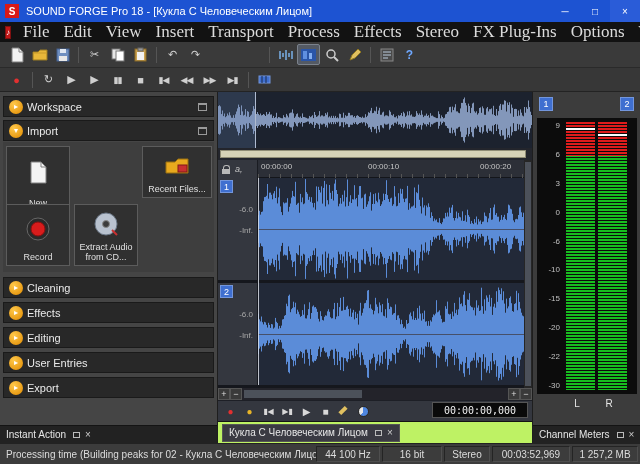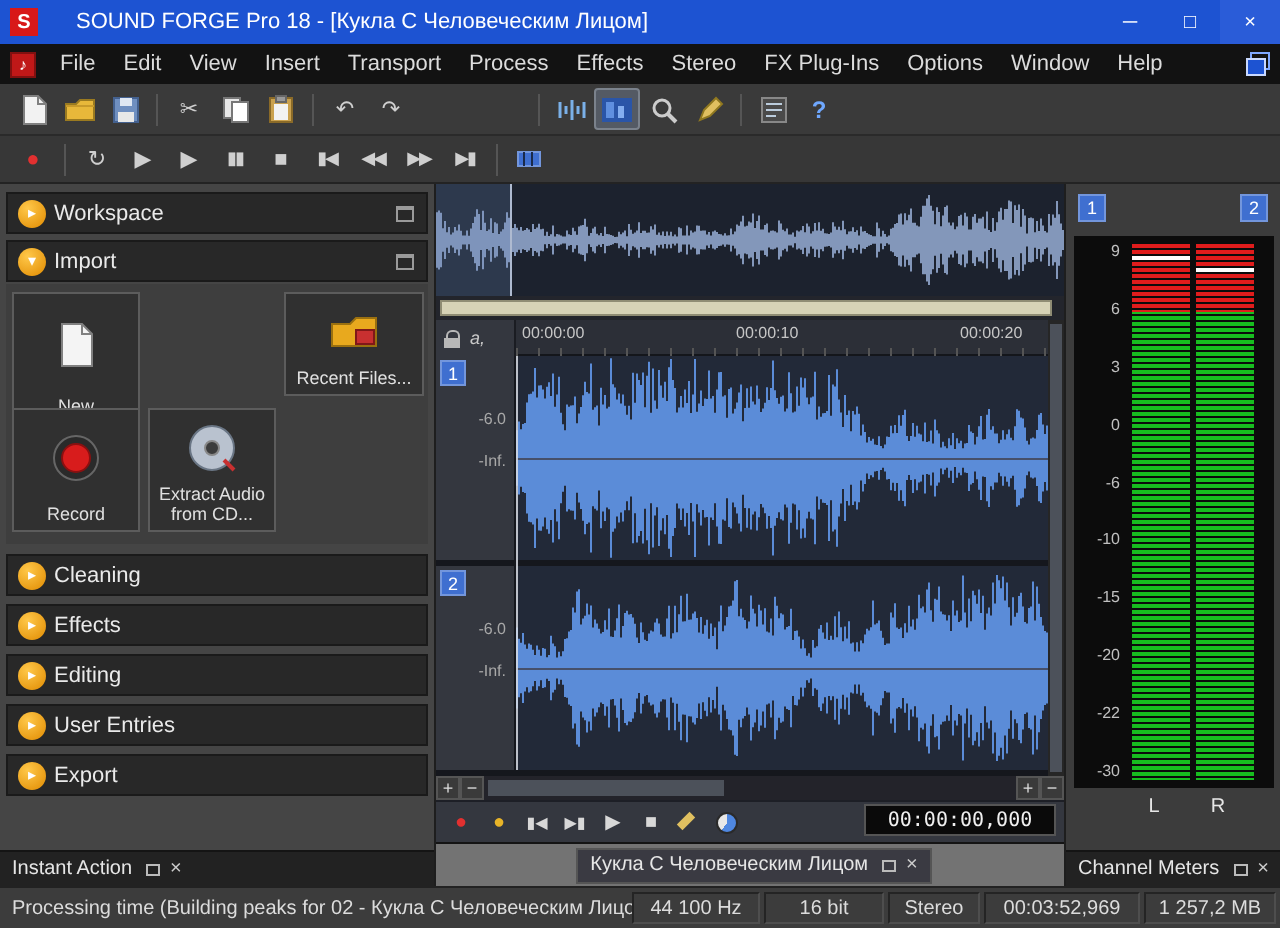--- a/index.html
+++ b/index.html
@@ -2,29 +2,29 @@
 <html><head>
 <meta charset="utf-8">
 <style>
   * { margin:0; padding:0; box-sizing:border-box; }
   html,body { width:640px; height:464px; overflow:hidden; }
   body { position:relative; background:#3c3c3c; font-family:"Liberation Sans","DejaVu Sans",sans-serif; color:#e0e0e0; }
 
   
   .titlebar { position:absolute; top:0; left:0; width:640px; height:22px; background:#1d53d2; display:flex; align-items:center; }
   .app-icon { width:14px; height:14px; margin-left:5px; background:#d81818; color:#fff; font-size:10px; font-weight:bold; display:flex; align-items:center; justify-content:center; }
-  .title-text { margin-left:19px; font-size:11px; color:#fff; white-space:nowrap; }
+  .title-text { margin-left:7px; font-size:11px; color:#fff; white-space:nowrap; }
   .win-btns { margin-left:auto; display:flex; height:100%; }
   .win-btn { width:30px; height:100%; display:flex; align-items:center; justify-content:center; color:#fff; font-size:10px; cursor:default; }
   .win-btn.close { background:#2a5cd8; }
 
   
   .menubar { position:absolute; top:22px; left:0; width:640px; height:20px; background:#121212; display:flex; align-items:center; }
   .mdi-icon { width:13px; height:13px; margin:0 5px 0 5px; background:#c01818; border:1px solid #801010; display:flex; align-items:center; justify-content:center; font-size:8px; color:#fff; font-weight:bold; }
-  .menu-item { font-size:11px; color:#dcdcdc; padding:2px 7px; white-space:nowrap; }
+  .menu-item { font-size:17px; color:#dcdcdc; padding:2px 7px; white-space:nowrap;font-family:Liberation Serif, serif; }
   .menu-right { margin-left:auto; margin-right:4px; display:flex; gap:3px; }
   .mdi-restore { width:14px; height:12px; position:relative; }
   .mdi-restore::before { content:""; position:absolute; right:1px; top:0; width:8px; height:7px; border:1px solid #7fa8ff; }
   .mdi-restore::after { content:""; position:absolute; left:1px; bottom:0; width:8px; height:7px; border:1px solid #c8d8ff; background:#1d53d2; }
 
   
   .toolbar1 { position:absolute; top:42px; left:0; width:640px; height:26px; background:#3a3a3a; border-bottom:1px solid #2a2a2a; display:flex; align-items:center; padding-left:5px; }
   .toolbar2 { position:absolute; top:68px; left:0; width:640px; height:24px; background:#373737; border-bottom:1px solid #232323; display:flex; align-items:center; padding-left:5px; }
   .tb-btn { width:23px; height:21px; display:flex; align-items:center; justify-content:center; border:1px solid transparent; border-radius:2px; color:#cfcfcf; font-size:11px; }
   .tb-btn.pressed { background:#545a64; border:1px solid #7b828c; }
@@ -82,21 +82,21 @@
   .hscroll-track { flex:1; height:12px; position:relative; background:#23232a; }
   .hscroll-thumb { position:absolute; left:2px; top:2px; width:118px; height:8px; background:#4c515a; }
   .minibar { position:absolute; left:0; right:0; bottom:22px; height:21px; background:#34373f; border-top:1px solid #1d1f26; display:flex; align-items:center; padding-left:4px; gap:2px; }
   .mini-btn { width:17px; height:16px; display:flex; align-items:center; justify-content:center; color:#d8d8d8; font-size:8px; }
   .mini-red { color:#e23030; font-size:10px; }
   .mini-gold { color:#e8b428; font-size:10px; }
   .pencil-ic { width:12px; height:12px; position:relative; }
   .pencil-ic::before { content:""; position:absolute; left:2px; top:1px; width:4px; height:9px; background:#e0c060; transform:rotate(45deg); }
   .pie-ic { width:11px; height:11px; border-radius:50%; background:conic-gradient(#4f87e0 0 60%, #e8e8e8 60% 100%); border:1px solid #2a2a2a; }
   .time-display { position:absolute; right:4px; bottom:25px; width:96px; height:16px; background:#0a0a0a; border:1px solid #555; color:#f0f0f0; font-family:"DejaVu Sans Mono",monospace; font-size:10px; display:flex; align-items:center; justify-content:center; }
-  .doc-tabbar { position:absolute; left:0; right:0; bottom:0; height:22px; background:#737373; border-top:1px solid #141414; display:flex; align-items:center;justify-content:center; }
+  .doc-tabbar { position:absolute; left:0; right:0; bottom:0; height:22px; background:#bef264; border-top:1px solid #141414; display:flex; align-items:center; }
   .doc-tab { display:flex; align-items:center; background:#3a3a42; border:1px solid #555; height:18px; margin-left:4px; padding:0 6px; }
 
   
   .meters-panel { position:absolute; right:0; top:0; width:108px; height:100%; background:#3c3c3c; border-left:1px solid #1e1e1e; }
   .meter-badge { position:absolute; top:5px; width:14px; height:14px; background:#3f6fd0; border:1px solid #7396dc; color:#fff; font-size:9px; display:flex; align-items:center; justify-content:center; }
   .meter-body { position:absolute; left:4px; top:26px; width:100px; height:276px; background:#0c0c0c; display:flex; padding:4px 2px; }
   .meter-scale { width:24px; height:100%; display:flex; flex-direction:column; justify-content:space-between; align-items:flex-end; padding-right:3px; }
   .meter-scale span { font-size:8px; color:#c0c0c0; line-height:8px; }
   .meter-bar { width:29px; height:100%; margin-left:3px; position:relative; background:linear-gradient(to bottom, #e01c1c 0 34px, #17bd1f 34px 100%); }
   .meter-bar::after { content:""; position:absolute; inset:0; background:repeating-linear-gradient(to bottom, transparent 0 2px, #0c0c0c 2px 3px); }

